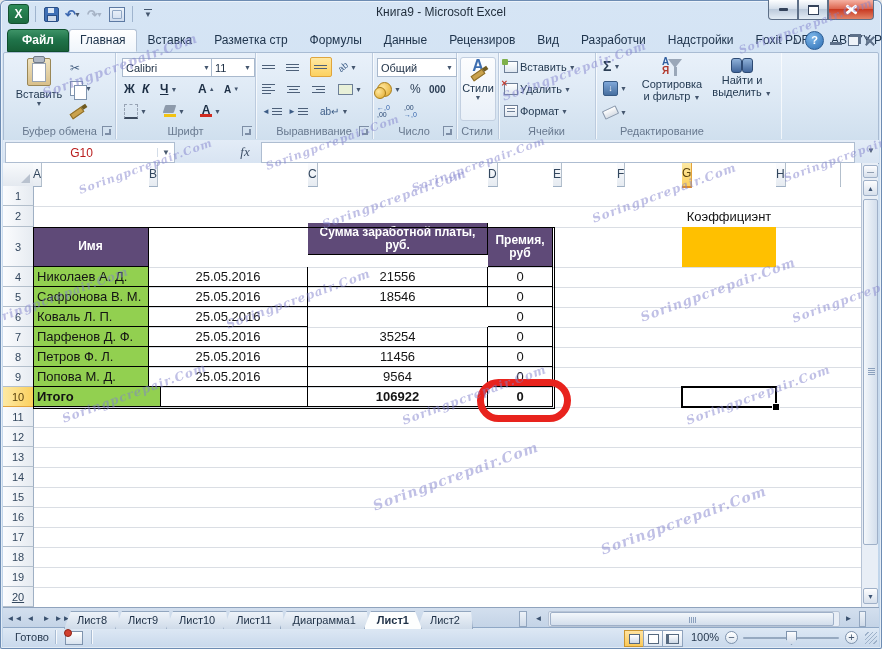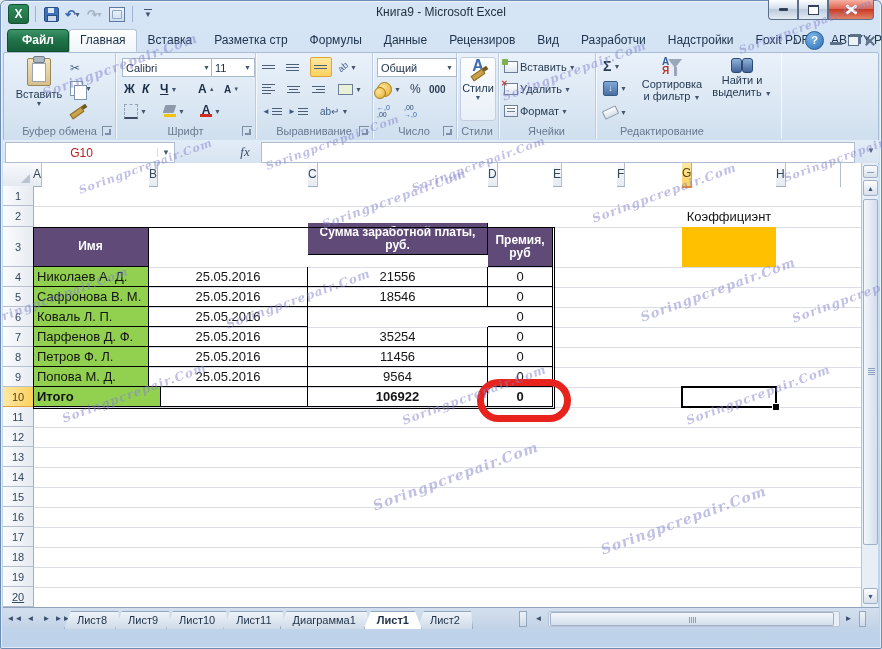--- a/index.html
+++ b/index.html
@@ -584,20 +584,42 @@
     <div class="navb" style="left:528px;">◄</div>
     <div class="hscroll" style="left:545px;width:290px;background:#e8eef6;border:1px solid #b7c4d6;border-radius:2px;">
       <div class="thumbh" style="left:1px;width:284px;">
           <span class="griph" style="left:140px;"></span>
         </div>
     </div>
     <div class="navb" style="left:838px;">►</div>
     <div class="abs" style="left:856px;top:3px;width:5px;height:14px;background:linear-gradient(#eef3f9,#cfdbe9);border:1px solid #92a6bf;"></div>
   </div>
 
+  <div class="statusbar">
+    <span class="abs" style="left:12px;top:3px;">Готово</span>
+    <span class="vsep" style="left:52px;"></span>
+    <span class="macroi"></span>
+    <span class="vsep" style="left:88px;"></span>
+    <div class="viewb on" style="left:621px;">
+        <span class="vg1"></span>
+      </div>
+    <div class="viewb" style="left:640px;">
+        <span class="vg1" style="background:#fff;"></span>
+      </div>
+    <div class="viewb" style="left:659px;">
+        <span class="vg1" style="border-left:3px solid #56697f;"></span>
+      </div>
+    <span class="abs" style="left:688px;top:3px;">100%</span>
+    <div class="zbtn" style="left:722px;">−</div>
+    <div class="ztrack" style="left:740px;width:96px;"></div>
+    <div class="znotch" style="left:787px;"></div>
+    <div class="zthumb" style="left:783px;"></div>
+    <div class="zbtn" style="left:842px;">+</div>
+    <div class="abs" style="right:2px;top:4px;width:12px;height:12px;background:repeating-linear-gradient(135deg,transparent 0 2px,#9db1c9 2px 3px);"></div>
+  </div>
 
   <div>
       <div class="wm" style="left: 38px; top: 58px; font-size: 13px; color: rgb(130, 130, 205); opacity: 0.5;">Soringpcrepair.Com</div>
       <div class="wm" style="left: 735px; top: 20px; font-size: 11px; color: rgb(130, 130, 205); opacity: 0.5;">Soringpcrepair.Com</div>
       <div class="wm" style="left: 498px; top: 64px; font-size: 12px; color: rgb(130, 130, 205); opacity: 0.5;">Soringpcrepair.Com</div>
       <div class="wm" style="left: 262px; top: 136px; font-size: 11px; color: rgb(130, 130, 205); opacity: 0.5;">Soringpcrepair.Com</div>
       <div class="wm" style="left: 75px; top: 160px; font-size: 11px; color: rgb(130, 130, 205); opacity: 0.5;">Soringpcrepair.Com</div>
       <div class="wm" style="left: 408px; top: 158px; font-size: 11px; color: rgb(130, 130, 205); opacity: 0.5;">Soringpcrepair.Com</div>
       <div class="wm" style="left: 780px; top: 148px; font-size: 11px; color: rgb(130, 130, 205); opacity: 0.5;">Soringpcrepair.Com</div>
       <div class="wm" style="left: 318px; top: 192px; font-size: 12px; color: rgb(130, 130, 205); opacity: 0.5;">Soringpcrepair.Com</div>

